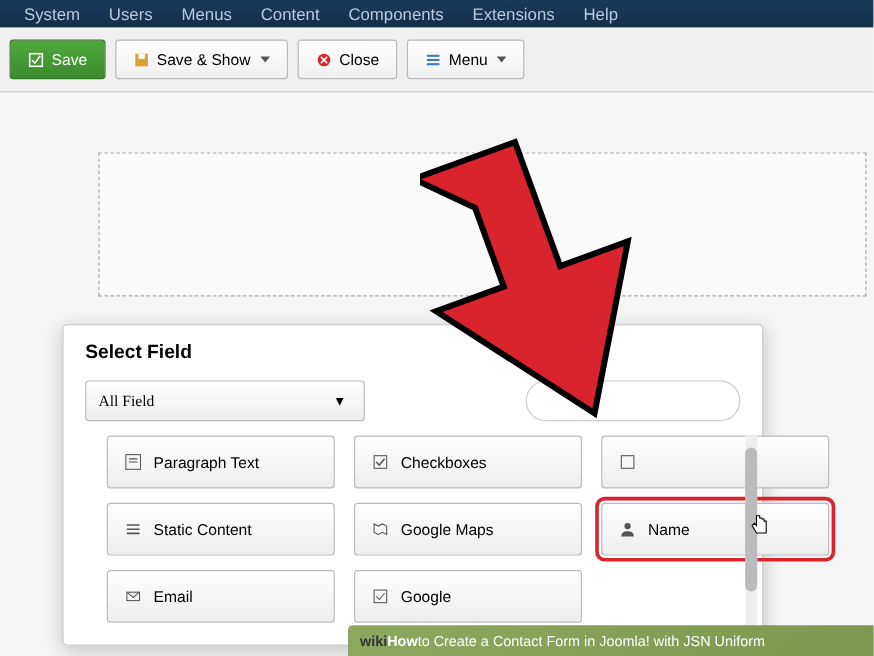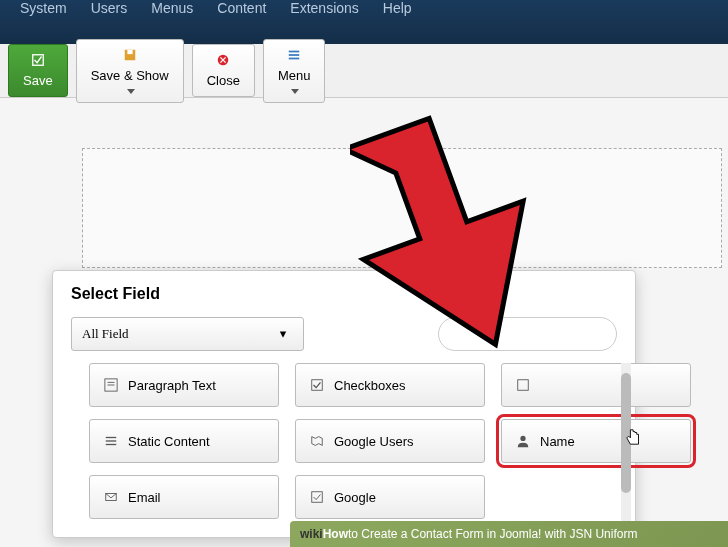--- a/index.html
+++ b/index.html
@@ -1,22 +1,22 @@
 <!DOCTYPE html>
 <html><head>
 <meta charset="utf-8">
 <style>
 * { box-sizing: border-box; margin: 0; padding: 0; }
 body { font-family: Arial, sans-serif; font-size: 13px; background: #f5f5f5; width: 728px; height: 547px; overflow: hidden; position: relative; }
 
-.topbar { background: linear-gradient(#1a3a5c, #142e48); height: 44px; display: flex; align-items: flex-start; padding: 0 8px; }
+.topbar { background: linear-gradient(#1a3a5c, #142e48); height: 23px; display: flex; align-items: center; padding: 0 8px; }
 .topbar-item { color: #b8cade; padding: 0 12px; font-size: 14px; cursor: pointer; }
 
 .toolbar { background: #f0f0f0; border-bottom: 1px solid #ccc; height: 54px; display: flex; align-items: center; padding: 0 8px; gap: 8px; }
-.btn { display: inline-flex; align-items: center; gap: 6px; padding: 8px 14px; border: 1px solid #bbb; border-radius: 3px; background: linear-gradient(#fff, #f0f0f0); cursor: pointer; font-size: 13px; flex-direction: column; }
+.btn { display: inline-flex; align-items: center; gap: 6px; padding: 8px 14px; border: 1px solid #bbb; border-radius: 3px; background: linear-gradient(#fff, #f0f0f0); cursor: pointer; font-size: 13px; }
 .btn-primary { background: linear-gradient(#4ea93b, #3c8a2e); color: #fff; border-color: #2e7a1f; }
 .btn .caret { width: 0; height: 0; border-left: 4px solid transparent; border-right: 4px solid transparent; border-top: 5px solid #555; margin-left: 2px; }
 .icon-small { width: 14px; height: 14px; display: inline-block; }
 
 .main-area { position: relative; padding: 20px 0 0 12px; }
 .drop-area { border: 1px dashed #aaa; background: #fafafa; margin: 30px 0 0 70px; width: 640px; height: 120px; }
 
 .modal { position: absolute; left: 52px; top: 270px; width: 584px; background: #fff; border: 1px solid #ccc; border-radius: 4px; box-shadow: 0 4px 16px rgba(0,0,0,0.2); padding: 14px 18px 18px; }
 .modal-title { font-size: 16px; font-weight: bold; margin-bottom: 14px; }
 .modal-filter-row { display: flex; gap: 14px; margin-bottom: 12px; }
@@ -39,20 +39,21 @@
 .cursor-hand { position: absolute; right: 85px; top: 428px; width: 18px; height: 18px; z-index: 11; }
 </style>
 </head>
 <body>
 
 <div class="topbar">
   <div class="topbar-item">System</div>
   <div class="topbar-item">Users</div>
   <div class="topbar-item">Menus</div>
   <div class="topbar-item">Content</div>
+  <div class="topbar-item">Components</div>
   <div class="topbar-item">Extensions</div>
   <div class="topbar-item">Help</div>
 </div>
 
 <div class="toolbar">
   <button class="btn btn-primary">
     <svg class="icon-small" viewBox="0 0 16 16">
         <rect x="2" y="2" width="12" height="12" fill="none" stroke="#fff" stroke-width="1.5"></rect>
         <path d="M4 8 L7 11 L12 4" stroke="#fff" fill="none" stroke-width="1.5"></path>
       </svg>
@@ -124,21 +125,21 @@
           <line x1="2" y1="4" x2="14" y2="4" stroke="#555" stroke-width="1.5"></line>
           <line x1="2" y1="8" x2="14" y2="8" stroke="#555" stroke-width="1.5"></line>
           <line x1="2" y1="12" x2="14" y2="12" stroke="#555" stroke-width="1.5"></line>
         </svg>
       <span>Static Content</span>
     </div>
     <div class="field-btn">
       <svg class="icon-small" viewBox="0 0 16 16">
           <path d="M2 3 L6 5 L10 3 L14 5 L14 13 L10 11 L6 13 L2 11 Z" fill="none" stroke="#555"></path>
         </svg>
-      <span>Google Users</span>
+      <span>Google Maps</span>
     </div>
     <div class="field-btn highlight">
       <svg class="icon-small" viewBox="0 0 16 16">
           <circle cx="8" cy="5" r="3" fill="#555"></circle>
           <path d="M2 15 Q2 10 8 10 Q14 10 14 15" fill="#555"></path>
         </svg>
       <span>Name</span>
     </div>
     <div class="field-btn">
       <svg class="icon-small" viewBox="0 0 16 16">

